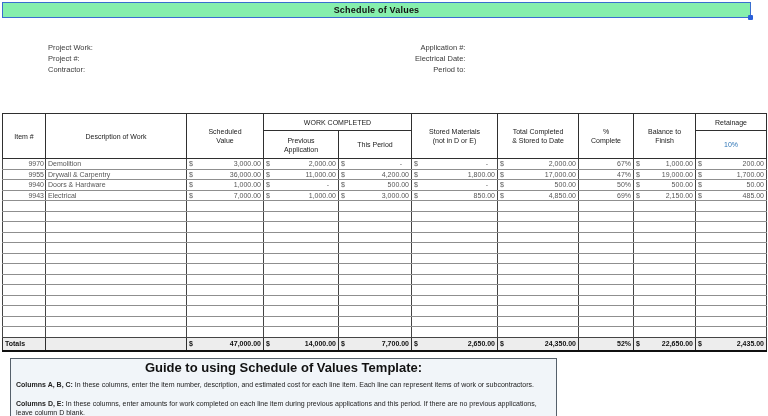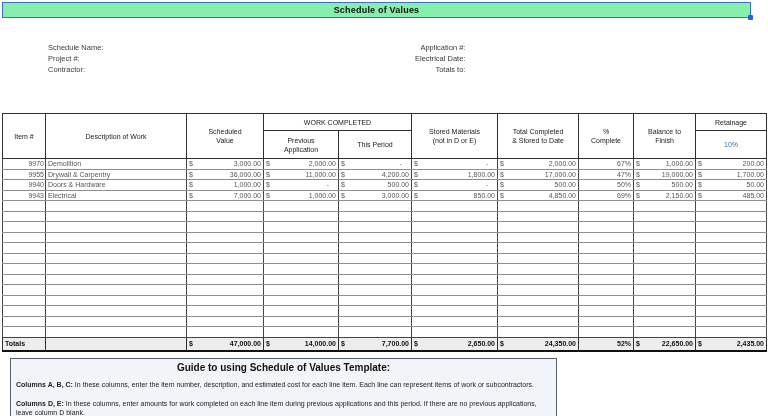--- a/index.html
+++ b/index.html
@@ -47,41 +47,41 @@
   .c-label{ text-align:left;  padding-left:2px;  }
   .mc { display:flex; justify-content:space-between; align-items:center; height:100%; }
   .mc .cur { padding-left:2px; }
   .mc .amt { padding-right:2px; }
   .mc .amt.dash { padding-right:9px; }
 
   
   .guide { position:absolute; left:10px; top:358px; width:547px; height:90px;
            background:#f1f5f9; border:1px solid #55606b; padding:4px 5px;
            font-size:7px; color:#222; }
-  .guide-title { text-align:center; font-weight:bold; font-size:10px; height:10px;
+  .guide-title { text-align:center; font-weight:bold; font-size:13px; height:10px;
                  line-height:10px; margin-bottom:7px; color:#111; }
   .guide p { line-height:9.5px; margin-bottom:9px; white-space:normal; }
 </style>
 </head>
 <body>
 
 <div class="title-bar">
   <span class="t">Schedule of Values</span>
   <span class="handle-dot"></span>
 </div>
 
 <div class="info info-left">
-  <div>Schedule Name:</div>
+  <div>Project Work:</div>
   <div>Project #:</div>
   <div>Contractor:</div>
 </div>
 <div class="info info-right">
   <div>Application #:</div>
   <div>Electrical Date:</div>
-  <div>Totals to:</div>
+  <div>Period to:</div>
 </div>
 
 <table>
   <colgroup>
     <col style="width:43px">
       <col style="width:141px">
       <col style="width:77px">
     <col style="width:75px">
       <col style="width:73px">
       <col style="width:86px">

